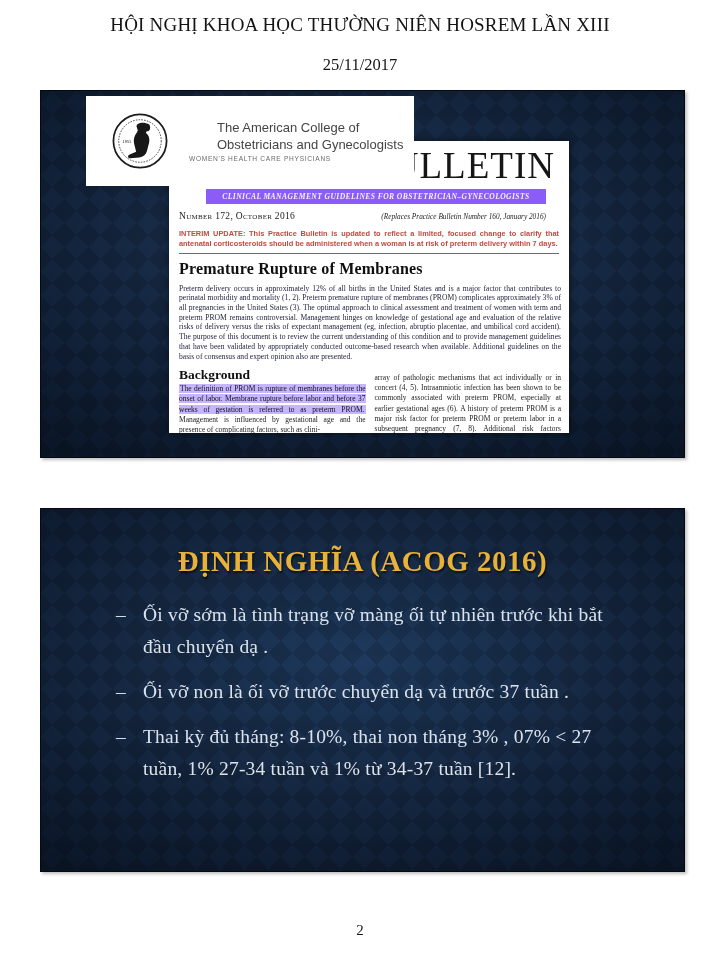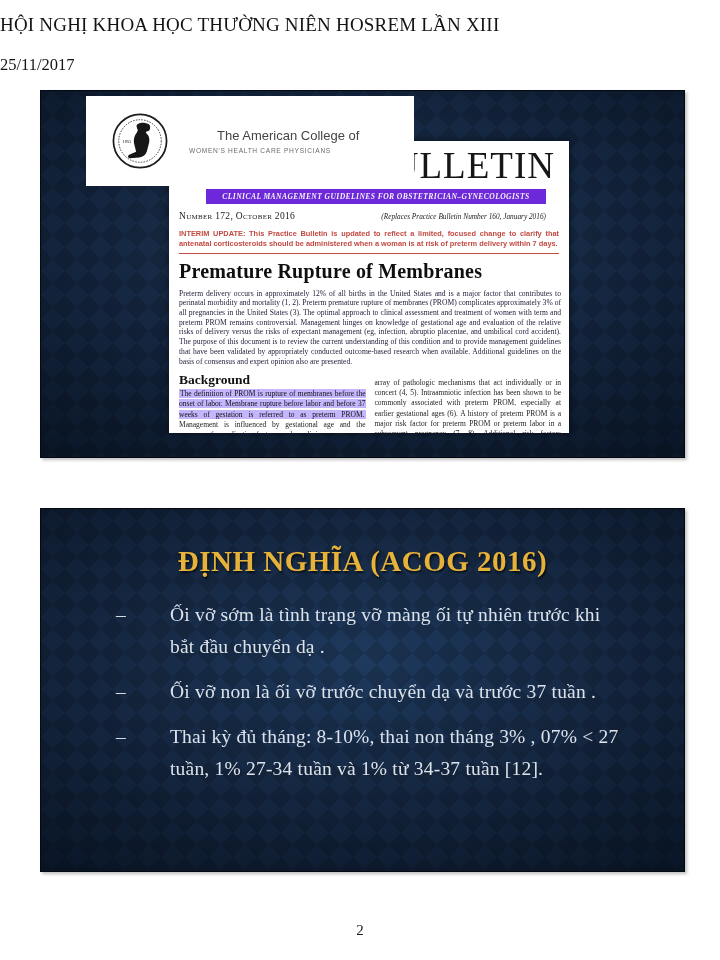--- a/index.html
+++ b/index.html
@@ -1,19 +1,19 @@
 <!DOCTYPE html>
 <html><head>
 <meta charset="utf-8">
 <style>
   html,body{margin:0;padding:0;background:#ffffff;}
   body{width:720px;height:960px;position:relative;font-family:"Liberation Serif","DejaVu Serif",serif;overflow:hidden;}
 
   
-  .page-header{position:absolute;top:14px;left:0;right:0;color:#141414;}
+  .page-header{position:absolute;top:14px;left:0;right:0;text-align:center;color:#141414;}
   .page-header .line1{font-size:19px;letter-spacing:0.2px;}
   .page-header .line2{font-size:16.5px;margin-top:19px;}
 
   
   .slide{
     position:absolute;left:40px;width:643px;overflow:hidden;
     border:1px solid #050a12;
     background:
       linear-gradient(135deg, rgba(0,0,0,0.15) 25%, transparent 25%, transparent 75%, rgba(0,0,0,0.15) 75%) 0 0 / 24px 24px,
       linear-gradient(45deg, rgba(0,0,0,0.15) 25%, transparent 25%, transparent 75%, rgba(0,0,0,0.15) 75%) 0 0 / 24px 24px,
@@ -27,43 +27,43 @@
   .logo-box{position:absolute;left:45px;top:5px;width:328px;height:90px;background:#ffffff;z-index:4;
     display:flex;align-items:center;padding:0 0 0 25px;box-sizing:border-box;}
   .seal{flex:none;width:58px;height:58px;}
   .logo-text{margin-left:20px;color:#454545;}
   .logo-text .l1,.logo-text .l2{font-family:"Liberation Sans","DejaVu Sans",sans-serif;font-size:13px;line-height:16.5px;margin-left:28px;}
   .logo-text .tagline{font-family:"Liberation Sans","DejaVu Sans",sans-serif;font-size:6.6px;letter-spacing:0.7px;color:#6a6a6a;margin-top:2px;}
 
   .doc-page{position:absolute;left:128px;top:50px;width:400px;height:292px;background:#ffffff;z-index:2;
     box-shadow:0 0 7px rgba(0,0,0,0.55);box-sizing:border-box;overflow:hidden;}
   .masthead{text-align:right;margin:4px 23px 0 0;font-size:37px;line-height:1.12;letter-spacing:1px;color:#161616;white-space:nowrap;}
-  .bar{margin:3px 23px 0 37px;background:#6d28d9;color:#f3f3f3;font-style:italic;font-weight:bold;
+  .bar{margin:3px 23px 0 37px;background:#8b5cf6;color:#f3f3f3;font-style:italic;font-weight:bold;
     font-size:7.6px;line-height:15px;text-align:center;letter-spacing:0.4px;}
   .issue-row{display:flex;justify-content:space-between;align-items:baseline;margin:7px 23px 0 10px;}
   .issue{font-size:9.5px;font-variant:small-caps;letter-spacing:0.3px;color:#1a1a1a;}
   .replaces{font-style:italic;font-size:7.3px;color:#222222;}
   .interim{margin:8px 10px 0 10px;padding-bottom:4px;border-bottom:1px solid #c24a41;
     font-family:"Liberation Sans","DejaVu Sans",sans-serif;font-size:7.4px;line-height:9.6px;text-align:justify;font-weight:bold;}
-  .doc-title{margin:6px 10px 0 10px;font-size:20px;font-weight:bold;color:#0f0f0f;letter-spacing:0.2px;}
+  .doc-title{margin:6px 10px 0 10px;font-size:16px;font-weight:bold;color:#0f0f0f;letter-spacing:0.2px;}
   .abstract{margin:6px 8px 0 10px;font-size:7.6px;line-height:9.7px;text-align:justify;color:#23233f;}
   .columns{display:flex;gap:9px;margin:9px 8px 0 10px;}
   .col{flex:1;font-size:7.5px;line-height:10.1px;text-align:justify;color:#222222;}
   .col-left h3{font-size:13.5px;margin:0 0 4px 0;font-weight:bold;color:#111111;}
   .col-left mark{background:#c4b5fd;color:#111111;padding:0 1px;}
   .col-right p{margin:0;padding-top:3px;}
   .col-left p{margin:0;}
 
   
   .s2-title{position:absolute;top:36px;left:0;right:0;text-align:center;font-size:29px;font-weight:bold;
     letter-spacing:0.5px;text-shadow:1px 2px 2px rgba(0,0,0,0.65);}
   .bullets{position:absolute;top:90px;left:75px;width:508px;}
   .bullet{display:flex;margin-bottom:13px;font-size:19.5px;line-height:32px;}
   .bullet .marker{width:27px;flex:none;}
-  .bullet .text{flex:1;letter-spacing:0.2px;margin-left:27px;}
+  .bullet .text{flex:1;letter-spacing:0.2px;}
 
   
   .page-number{position:absolute;top:922px;left:0;right:0;text-align:center;font-size:15px;color:#1a1a1a;}
 </style>
 </head>
 <body>
 
 <div class="page-header">
   <div class="line1">HỘI NGHỊ KHOA HỌC THƯỜNG NIÊN HOSREM LẦN XIII</div>
   <div class="line2">25/11/2017</div>
@@ -75,20 +75,21 @@
     <svg class="seal" viewBox="0 0 60 60" aria-hidden="true">
       <circle cx="30" cy="30" r="27.5" fill="none" stroke="#1c1c1c" stroke-width="1.8"></circle>
       <circle cx="30" cy="30" r="22" fill="none" stroke="#2a2a2a" stroke-width="0.9" stroke-dasharray="1.6 1.3"></circle>
       <path d="M33 11c4.2 0 6.6 2.8 5.6 6l-2.6 4.4c3 2.2 4.4 6.2 3.4 10.4l-2.2 8.6c-1 4-4 6.2-8 6.6l-9.4 0.8c-2.2 0.2-3-2.6-1-3.6l7.2-3-2-8.2c-1.2-5 0.8-10 4-13l-1.4-4.4c-0.8-2.8 2-4.6 6.4-4.6z" fill="#171717"></path>
       <circle cx="36.5" cy="16" r="4" fill="#171717"></circle>
       <circle cx="29.5" cy="21.5" r="2.6" fill="#171717"></circle>
       <text x="12" y="32" font-size="4" fill="#1c1c1c" font-family="Liberation Sans, sans-serif">1951</text>
     </svg>
     <div class="logo-text">
       <div class="l1">The American College of</div>
+      <div class="l2">Obstetricians and Gynecologists</div>
       <div class="tagline">WOMEN'S HEALTH CARE PHYSICIANS</div>
     </div>
   </div>
 
   <div class="doc-page">
     <div class="masthead">PRACTICE BULLETIN</div>
     <div class="bar">CLINICAL MANAGEMENT GUIDELINES FOR OBSTETRICIAN–GYNECOLOGISTS</div>
     <div class="issue-row">
       <span class="issue">Number 172, October 2016</span>
       <span class="replaces">(Replaces Practice Bulletin Number 160, January 2016)</span>

